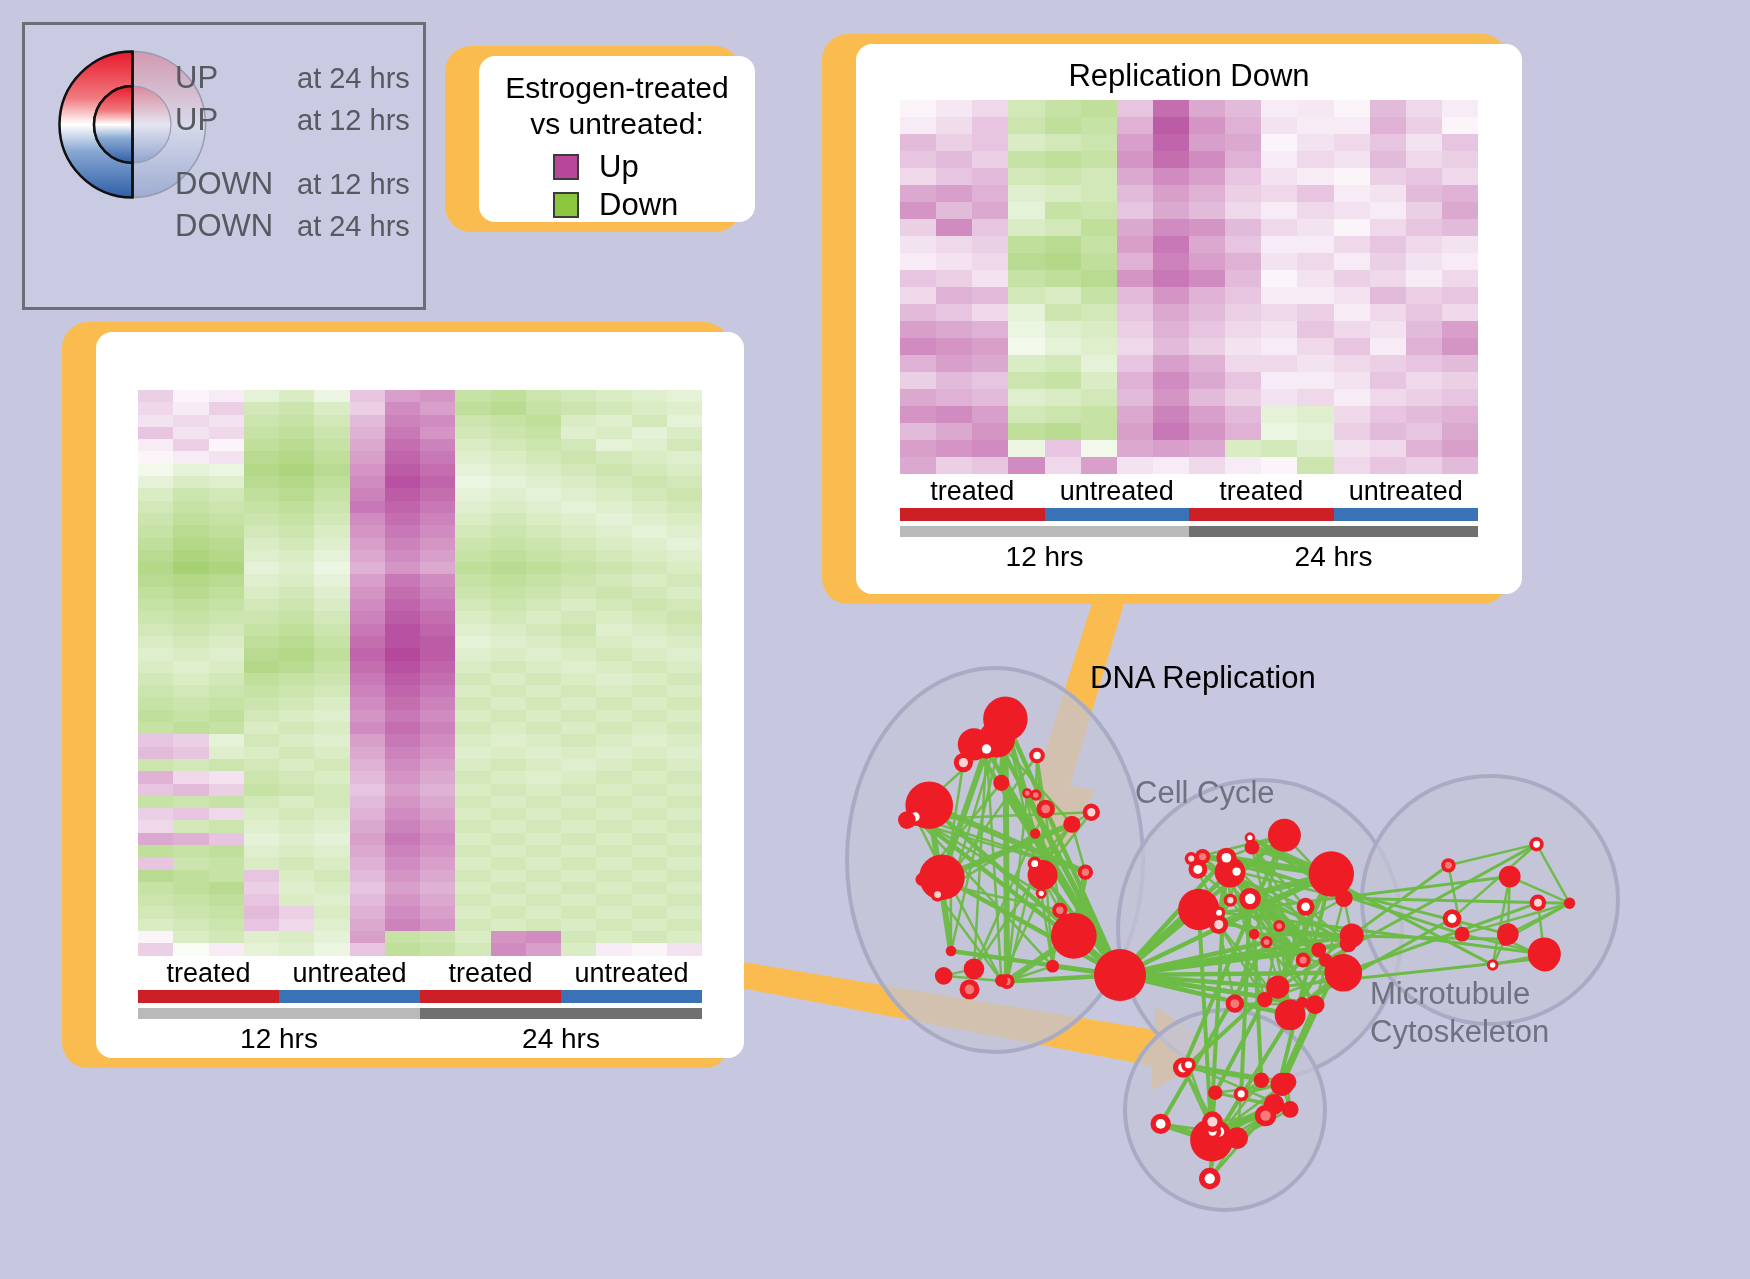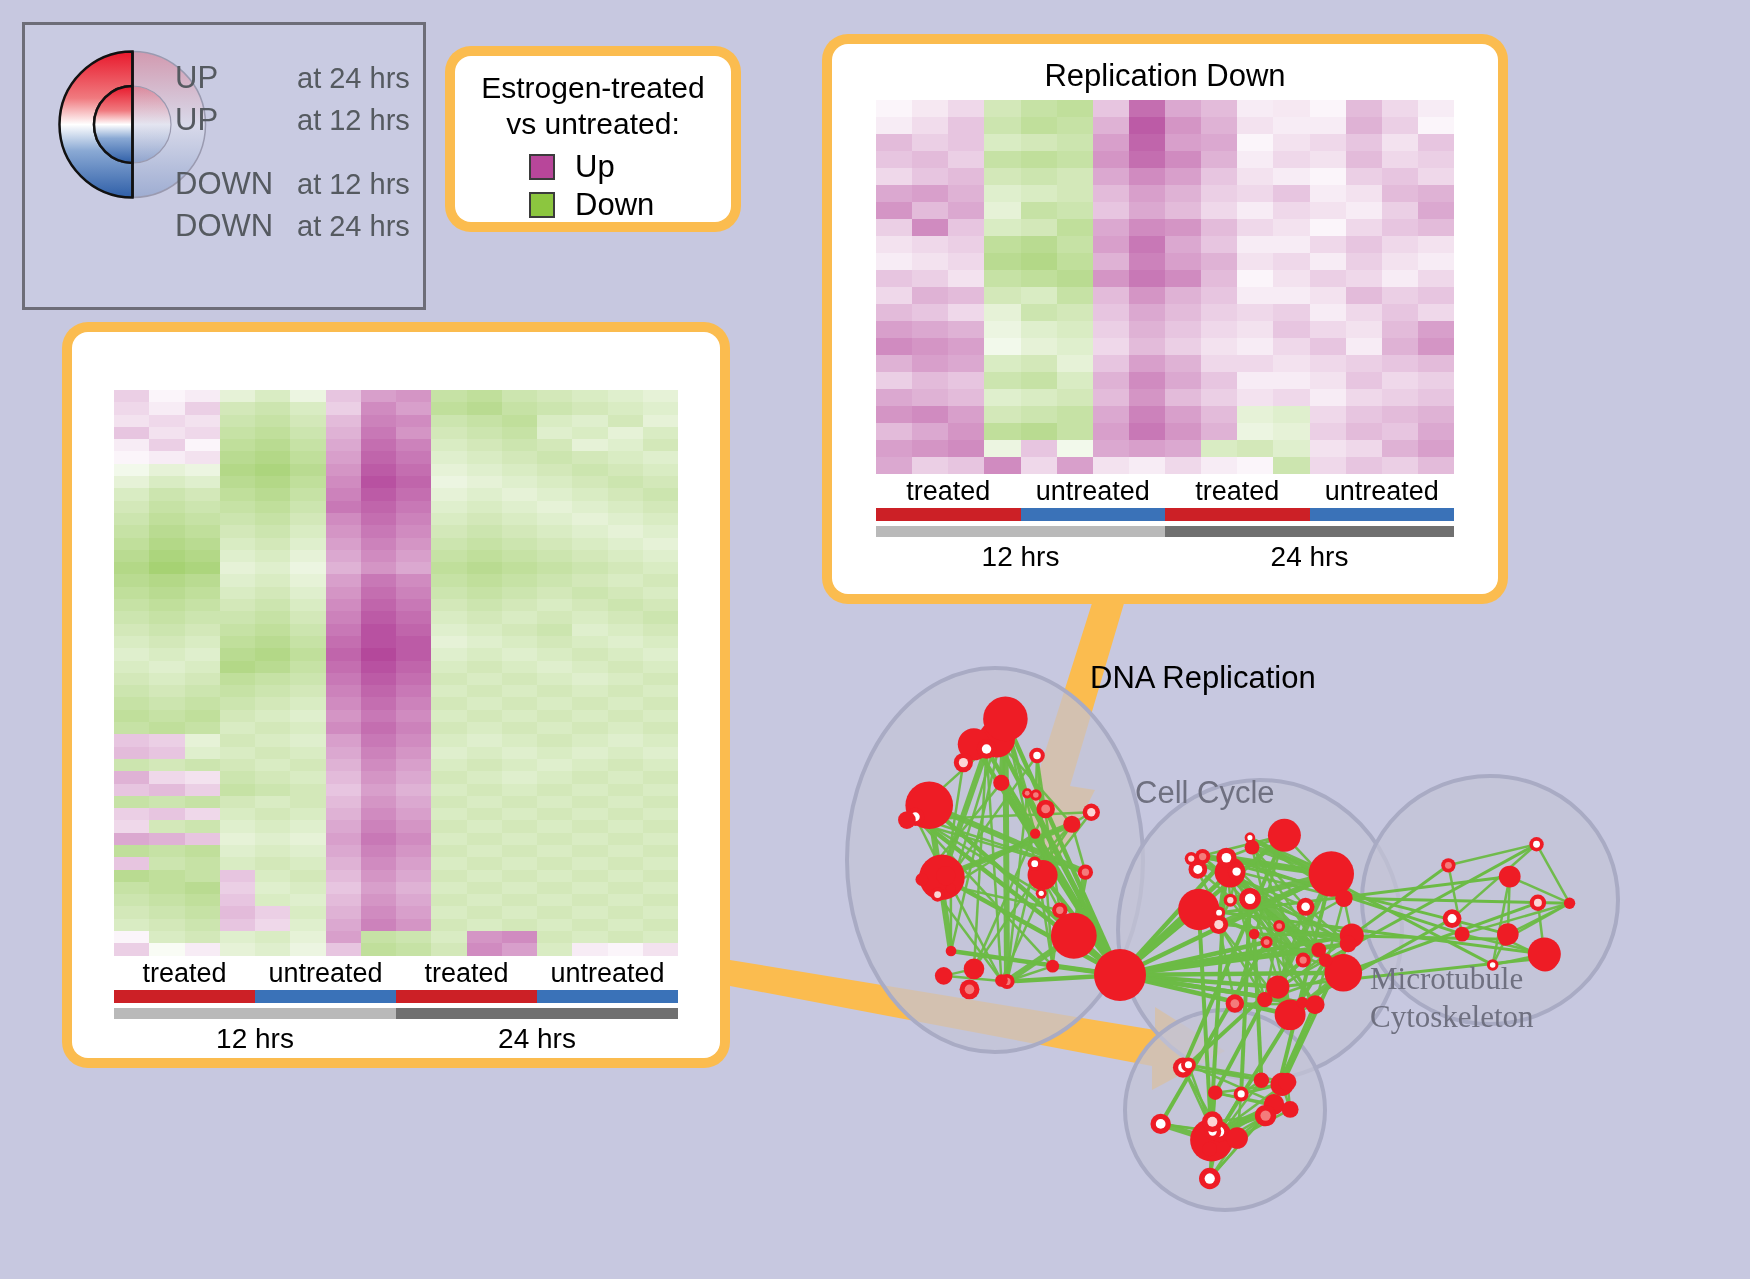--- a/index.html
+++ b/index.html
@@ -25,21 +25,21 @@
     position:absolute;left:0;top:188px;width:404px;text-align:center;
     color:#555a60;font-size:29px;line-height:39px;
   }
 
   
   .panel{
     background:#fbbc4f;border-radius:26px;box-sizing:border-box;padding:10px;
   }
   .panel-inner{
     background:#ffffff;border-radius:16px;width:100%;height:100%;
-    box-sizing:border-box;position:relative;
+    box-sizing:border-box;position:relative;margin-left:24px;
   }
 
   
   #ud-legend{left:445px;top:46px;width:296px;height:186px;}
   #ud-legend .panel-inner{padding:14px 0 0 0;}
   .ud-title{
     text-align:center;font-size:30px;line-height:36px;color:#000;
   }
   .ud-items{margin-top:6px;padding-left:74px;}
   .ud-item{display:flex;align-items:center;height:38px;}
@@ -67,21 +67,21 @@
   .time-row{display:flex;width:100%;}
   .time-label{
     flex:1;text-align:center;font-size:28px;line-height:40px;color:#000;
   }
 
   
   #network{left:790px;top:600px;width:960px;height:679px;}
   .net-label{position:absolute;white-space:pre-line;}
   #lbl-dna{left:300px;top:60px;font-size:31px;color:#000;line-height:36px;}
   #lbl-cellcycle{left:345px;top:175px;font-size:31px;color:#6f7080;line-height:36px;}
-  #lbl-micro{left:580px;top:360px;font-size:31px;color:#6f7080;line-height:38px;text-align:left;font-family:Liberation Serif, serif;}
+  #lbl-micro{left:580px;top:375px;font-size:31px;color:#6f7080;line-height:38px;text-align:left;}
   #lbl-ubiq{left:55px;top:435px;font-size:31px;color:#000;line-height:38px;}
 </style>
 </head>
 <body>
 
 <div class="abs" id="color-key">
 
   <svg id="key-rings" viewBox="0 0 155 155">
     <defs>
       <linearGradient id="gOuter" x1="0" y1="0" x2="0" y2="1">

